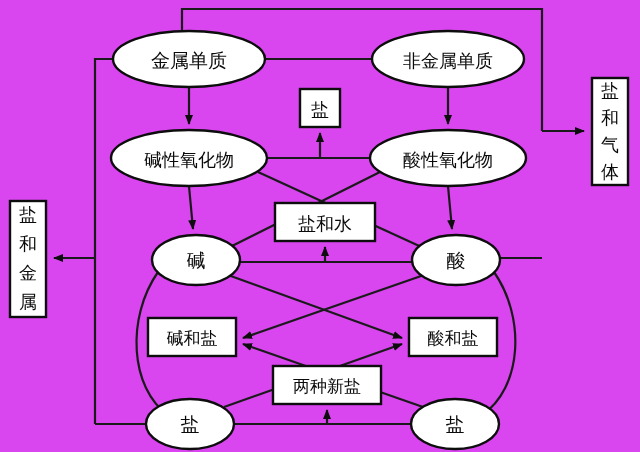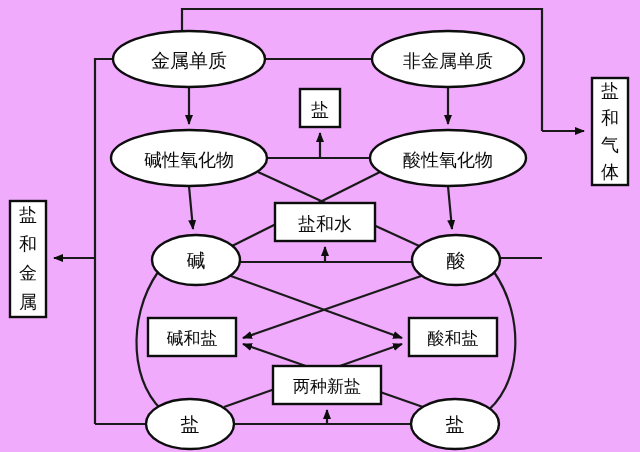--- a/index.html
+++ b/index.html
@@ -10,21 +10,21 @@
   body {
     width: 640px;
     height: 452px;
     font-family: "DejaVu Sans", "Liberation Sans", sans-serif;
     overflow: hidden;
   }
   #diagram-root {
     position: relative;
     width: 640px;
     height: 452px;
-    background: #f0abfc;
+    background: #d946ef;
   }
   svg#diagram-svg {
     display: block;
     width: 640px;
     height: 452px;
   }
   .edge {
     stroke: #1a1a1a;
     stroke-width: 2.2;
     fill: none;

